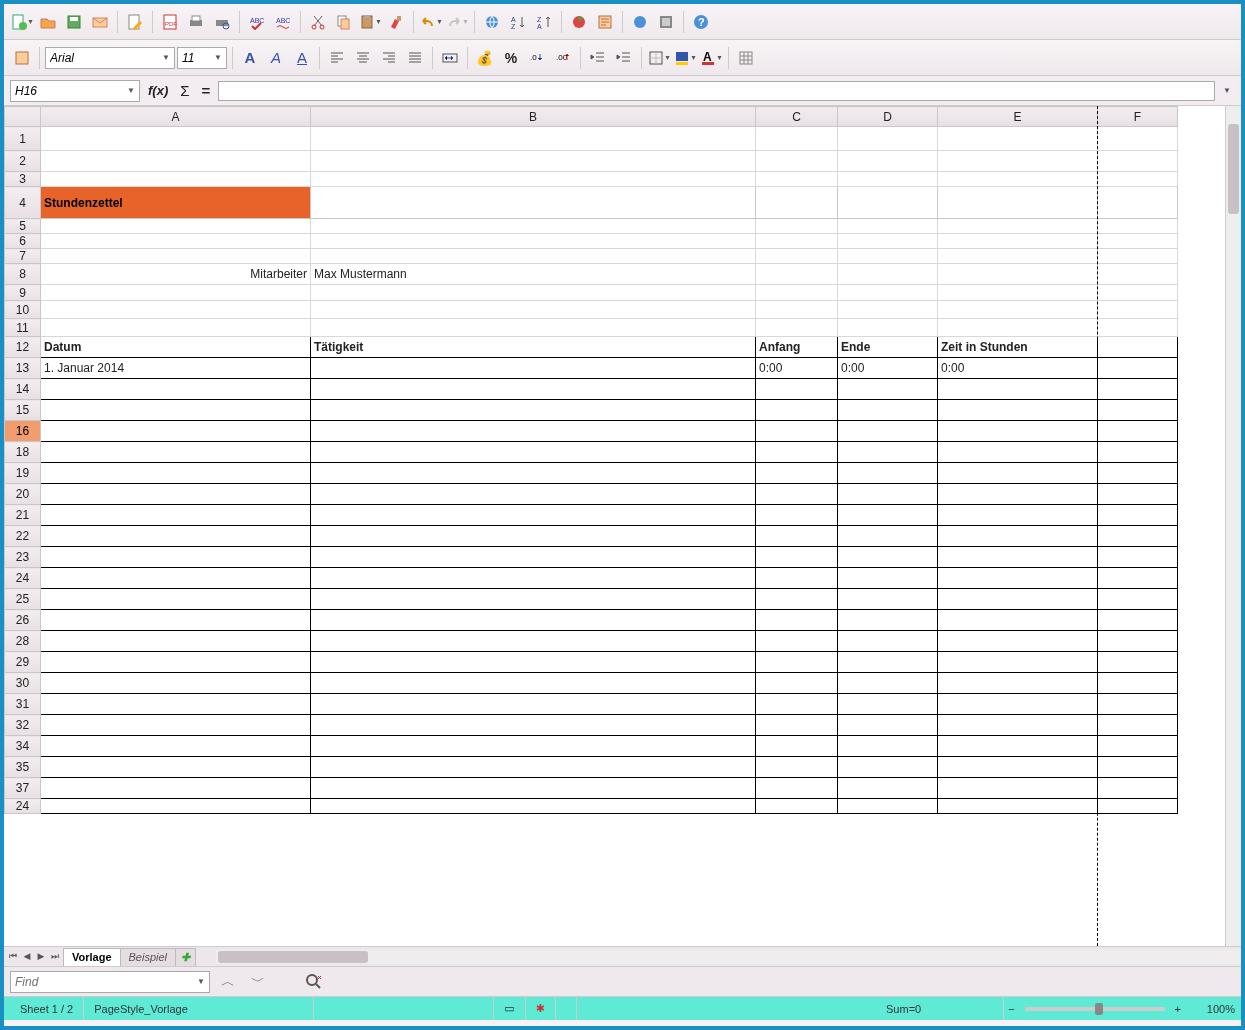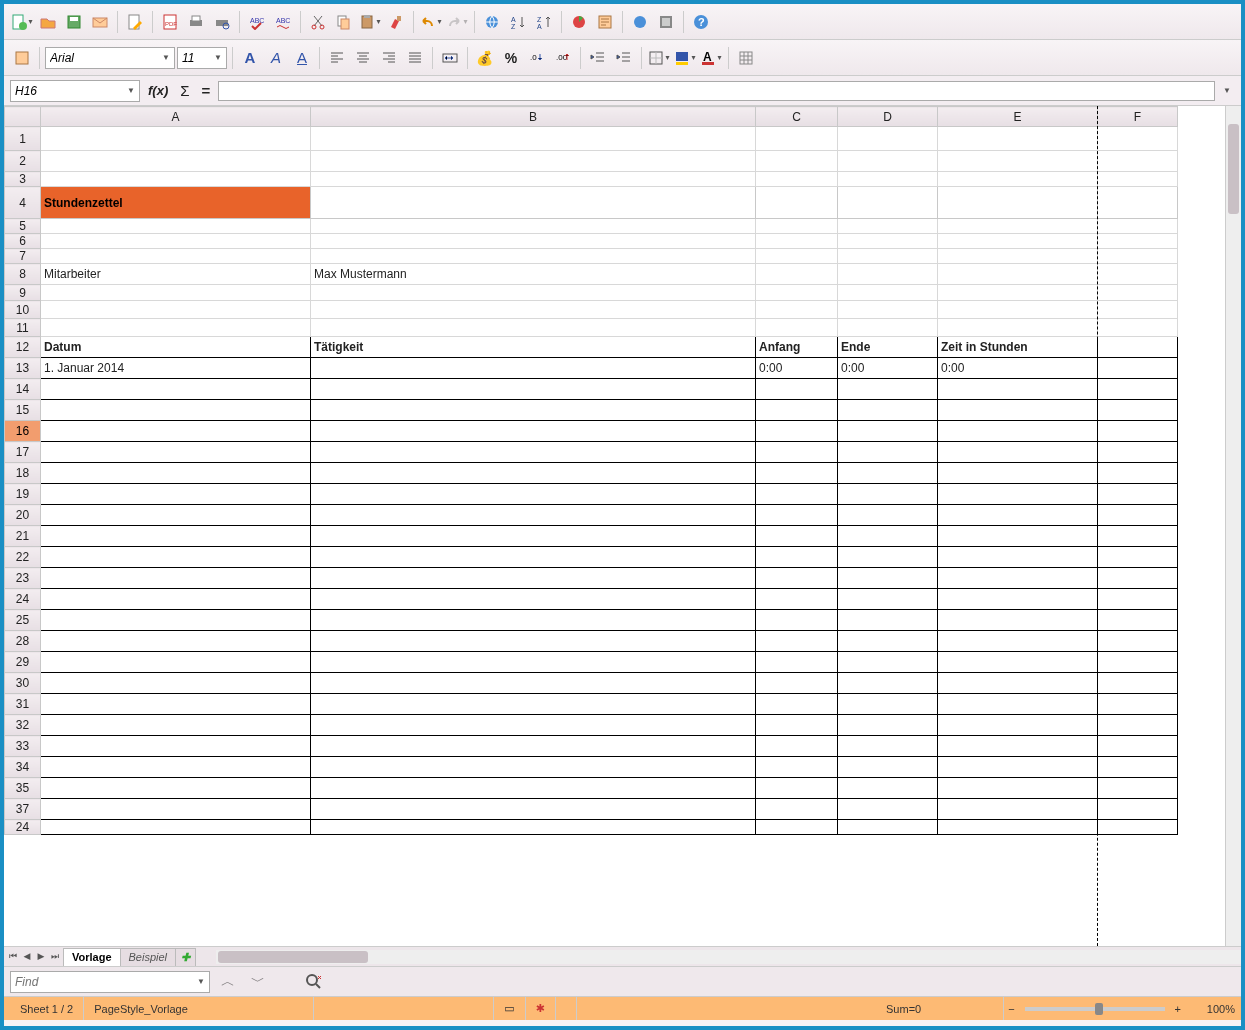--- a/index.html
+++ b/index.html
@@ -142,21 +142,21 @@
 
 .find-row {
   display: flex; align-items: center; gap: 6px;
   padding: 3px 6px; height: 30px;
   background: #efe8ec; border-top: 1px solid #ccc;
 }
 .find-row .combo { width: 200px; }
 .status-row {
   display: flex; align-items: center;
   height: 24px; padding: 0 6px;
-  background: #fdba74; border-top: 1px solid #ccc;
+  background: #5eead4; border-top: 1px solid #ccc;
   font-size: 11px; color: #333;
 }
 .status-cell { padding: 0 10px; border-right: 1px solid #ccc; height: 100%; display: flex; align-items: center; }
 .status-spacer { flex: 1; }
 .zoom-slider { width: 140px; height: 4px; background: #ccc; position: relative; margin: 0 6px; }
 .zoom-slider .knob { position: absolute; left: 50%; top: -4px; width: 8px; height: 12px; background: #888; border-radius: 2px; }
 svg { display: block; }
 </style>
 </head>
 <body>
@@ -501,21 +501,21 @@
           <th class="rowhdr" style="height: 14px;">7</th>
           <td class="colA" style="height: 14px; border: 1px solid rgb(216, 216, 216);"></td>
           <td class="colB" style="height: 14px; border: 1px solid rgb(216, 216, 216);"></td>
           <td class="colC" style="height: 14px; border: 1px solid rgb(216, 216, 216);"></td>
           <td class="colD" style="height: 14px; border: 1px solid rgb(216, 216, 216);"></td>
           <td class="colE" style="height: 14px; border: 1px solid rgb(216, 216, 216);"></td>
           <td class="colF" style="height: 14px; border: 1px solid rgb(216, 216, 216);"></td>
         </tr>
         <tr>
           <th class="rowhdr">8</th>
-          <td class="colA" style="border: 1px solid rgb(216, 216, 216);">Mitarbeiter</td>
+          <td class="colA" style="border: 1px solid rgb(216, 216, 216); text-align: right;">Mitarbeiter</td>
           <td class="colB" style="border: 1px solid rgb(216, 216, 216); margin-left: 32px;">Max Mustermann</td>
           <td class="colC" style="border: 1px solid rgb(216, 216, 216);"></td>
           <td class="colD" style="border: 1px solid rgb(216, 216, 216);"></td>
           <td class="colE" style="border: 1px solid rgb(216, 216, 216);"></td>
           <td class="colF" style="border: 1px solid rgb(216, 216, 216);"></td>
         </tr>
         <tr>
           <th class="rowhdr" style="height: 16px;">9</th>
           <td class="colA" style="height: 16px; border: 1px solid rgb(216, 216, 216);"></td>
           <td class="colB" style="height: 16px; border: 1px solid rgb(216, 216, 216);"></td>
@@ -581,29 +581,20 @@
         <tr class="data-border">
           <th class="rowhdr sel">16</th>
           <td class="colA"></td>
           <td class="colB"></td>
           <td class="colC"></td>
           <td class="colD"></td>
           <td class="colE"></td>
           <td class="colF"></td>
         </tr>
         <tr class="data-border">
-          <th class="rowhdr">17</th>
-          <td class="colA"></td>
-          <td class="colB"></td>
-          <td class="colC"></td>
-          <td class="colD"></td>
-          <td class="colE"></td>
-          <td class="colF"></td>
-        </tr>
-        <tr class="data-border">
           <th class="rowhdr">18</th>
           <td class="colA"></td>
           <td class="colB"></td>
           <td class="colC"></td>
           <td class="colD"></td>
           <td class="colE"></td>
           <td class="colF"></td>
         </tr>
         <tr class="data-border">
           <th class="rowhdr">19</th>
@@ -662,20 +653,29 @@
         <tr class="data-border">
           <th class="rowhdr">25</th>
           <td class="colA"></td>
           <td class="colB"></td>
           <td class="colC"></td>
           <td class="colD"></td>
           <td class="colE"></td>
           <td class="colF"></td>
         </tr>
         <tr class="data-border">
+          <th class="rowhdr">26</th>
+          <td class="colA"></td>
+          <td class="colB"></td>
+          <td class="colC"></td>
+          <td class="colD"></td>
+          <td class="colE"></td>
+          <td class="colF"></td>
+        </tr>
+        <tr class="data-border">
           <th class="rowhdr">28</th>
           <td class="colA"></td>
           <td class="colB"></td>
           <td class="colC"></td>
           <td class="colD"></td>
           <td class="colE"></td>
           <td class="colF"></td>
         </tr>
         <tr class="data-border">
           <th class="rowhdr">29</th>
@@ -699,29 +699,20 @@
           <th class="rowhdr">31</th>
           <td class="colA"></td>
           <td class="colB"></td>
           <td class="colC"></td>
           <td class="colD"></td>
           <td class="colE"></td>
           <td class="colF"></td>
         </tr>
         <tr class="data-border">
           <th class="rowhdr">32</th>
-          <td class="colA"></td>
-          <td class="colB"></td>
-          <td class="colC"></td>
-          <td class="colD"></td>
-          <td class="colE"></td>
-          <td class="colF"></td>
-        </tr>
-        <tr class="data-border">
-          <th class="rowhdr">33</th>
           <td class="colA"></td>
           <td class="colB"></td>
           <td class="colC"></td>
           <td class="colD"></td>
           <td class="colE"></td>
           <td class="colF"></td>
         </tr>
         <tr class="data-border">
           <th class="rowhdr">34</th>
           <td class="colA"></td>

